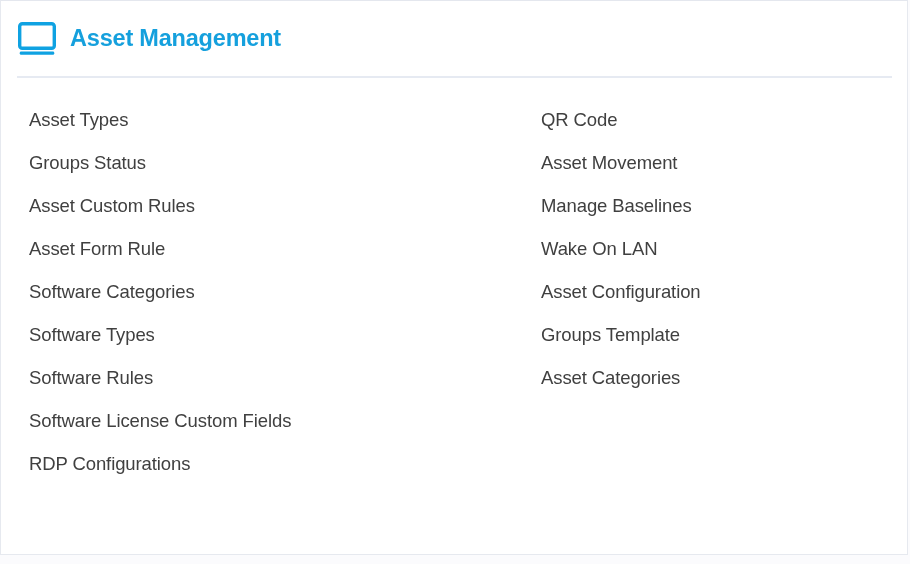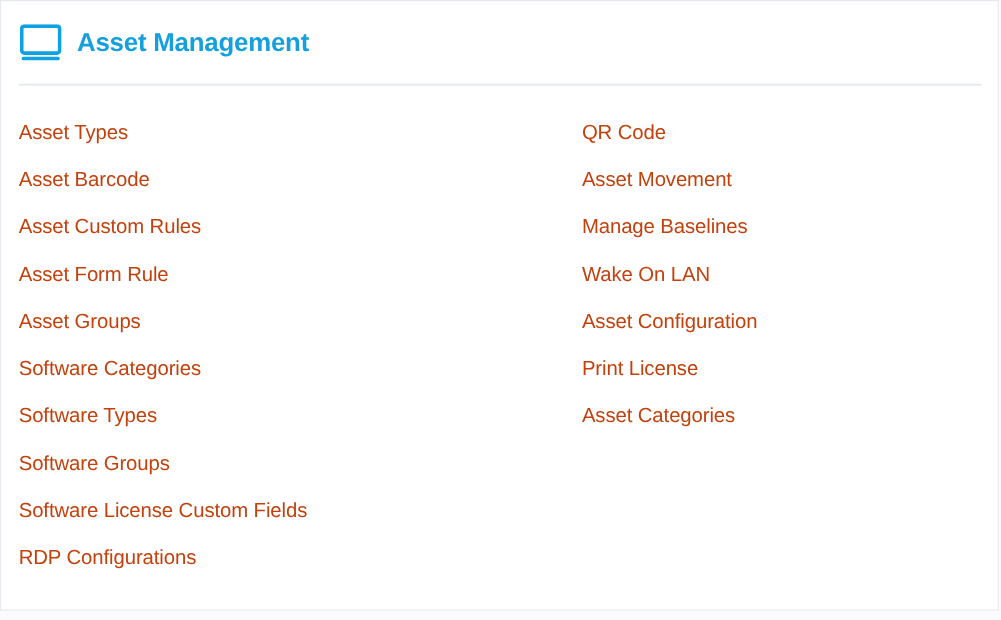--- a/index.html
+++ b/index.html
@@ -82,24 +82,25 @@
   .col-left  { left: 16px;  width: 500px; }
   .col-right { left: 528px; width: 365px; }
 
   .nav-link {
     display: block;
     height: 43px;
     line-height: 43px;
     font-size: 18.5px;
     font-weight: 400;
     letter-spacing: -0.1px;
-    color: #c2410c;
+    color: #404040;
     text-decoration: none;
     white-space: nowrap;
     cursor: pointer;
+    margin-left: 12px;
   }
 </style>
 </head>
 <body>
 
 <div class="card">
 
   <div class="card-header">
     <span class="header-icon">
       <svg width="38" height="34" viewBox="0 0 38 34" xmlns="http://www.w3.org/2000/svg">
@@ -109,35 +110,34 @@
     </span>
     <span class="header-title">Asset Management</span>
   </div>
 
   <div class="header-divider"></div>
 
   <div class="columns">
 
     <div class="col col-left">
       <a class="nav-link" href="#">Asset Types</a>
-      <a class="nav-link" href="#">Asset Barcode</a>
+      <a class="nav-link" href="#">Groups Status</a>
       <a class="nav-link" href="#">Asset Custom Rules</a>
       <a class="nav-link" href="#">Asset Form Rule</a>
-      <a class="nav-link" href="#">Asset Groups</a>
       <a class="nav-link" href="#">Software Categories</a>
       <a class="nav-link" href="#">Software Types</a>
-      <a class="nav-link" href="#">Software Groups</a>
+      <a class="nav-link" href="#">Software Rules</a>
       <a class="nav-link" href="#">Software License Custom Fields</a>
       <a class="nav-link" href="#">RDP Configurations</a>
     </div>
 
     <div class="col col-right">
       <a class="nav-link" href="#">QR Code</a>
       <a class="nav-link" href="#">Asset Movement</a>
       <a class="nav-link" href="#">Manage Baselines</a>
       <a class="nav-link" href="#">Wake On LAN</a>
       <a class="nav-link" href="#">Asset Configuration</a>
-      <a class="nav-link" href="#">Print License</a>
+      <a class="nav-link" href="#">Groups Template</a>
       <a class="nav-link" href="#">Asset Categories</a>
     </div>
 
   </div>
 </div>
 
 </body></html>

